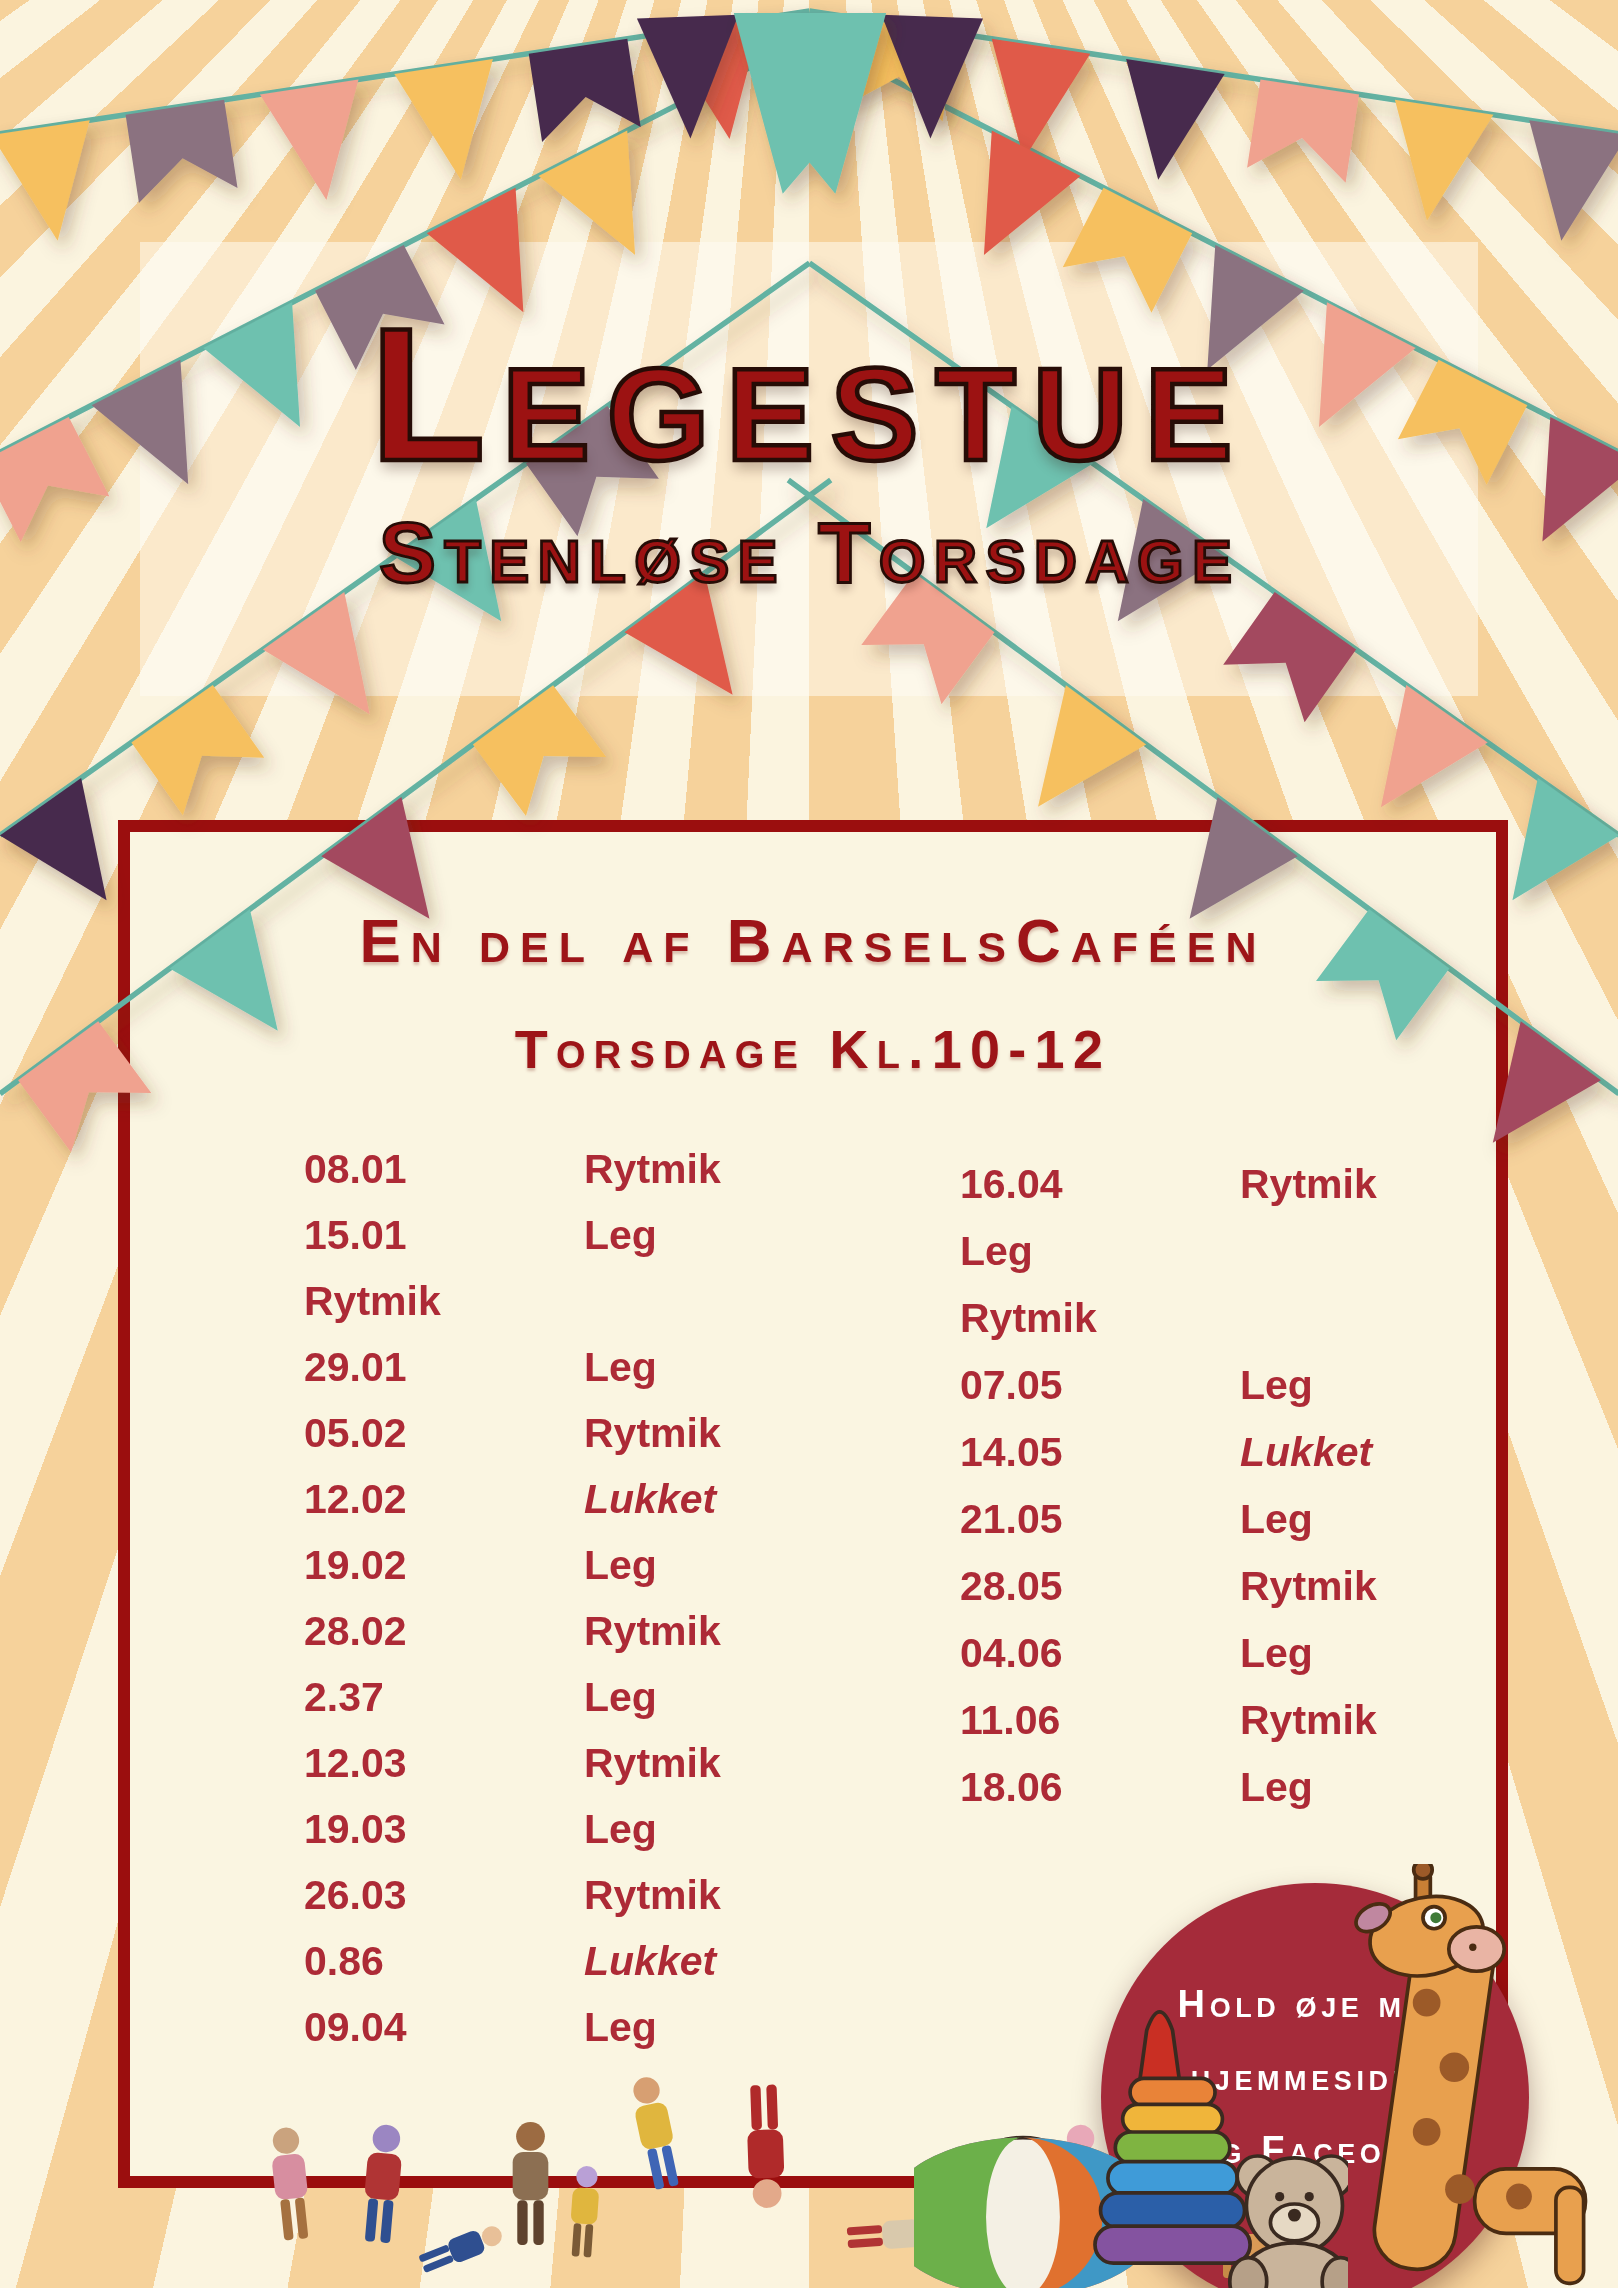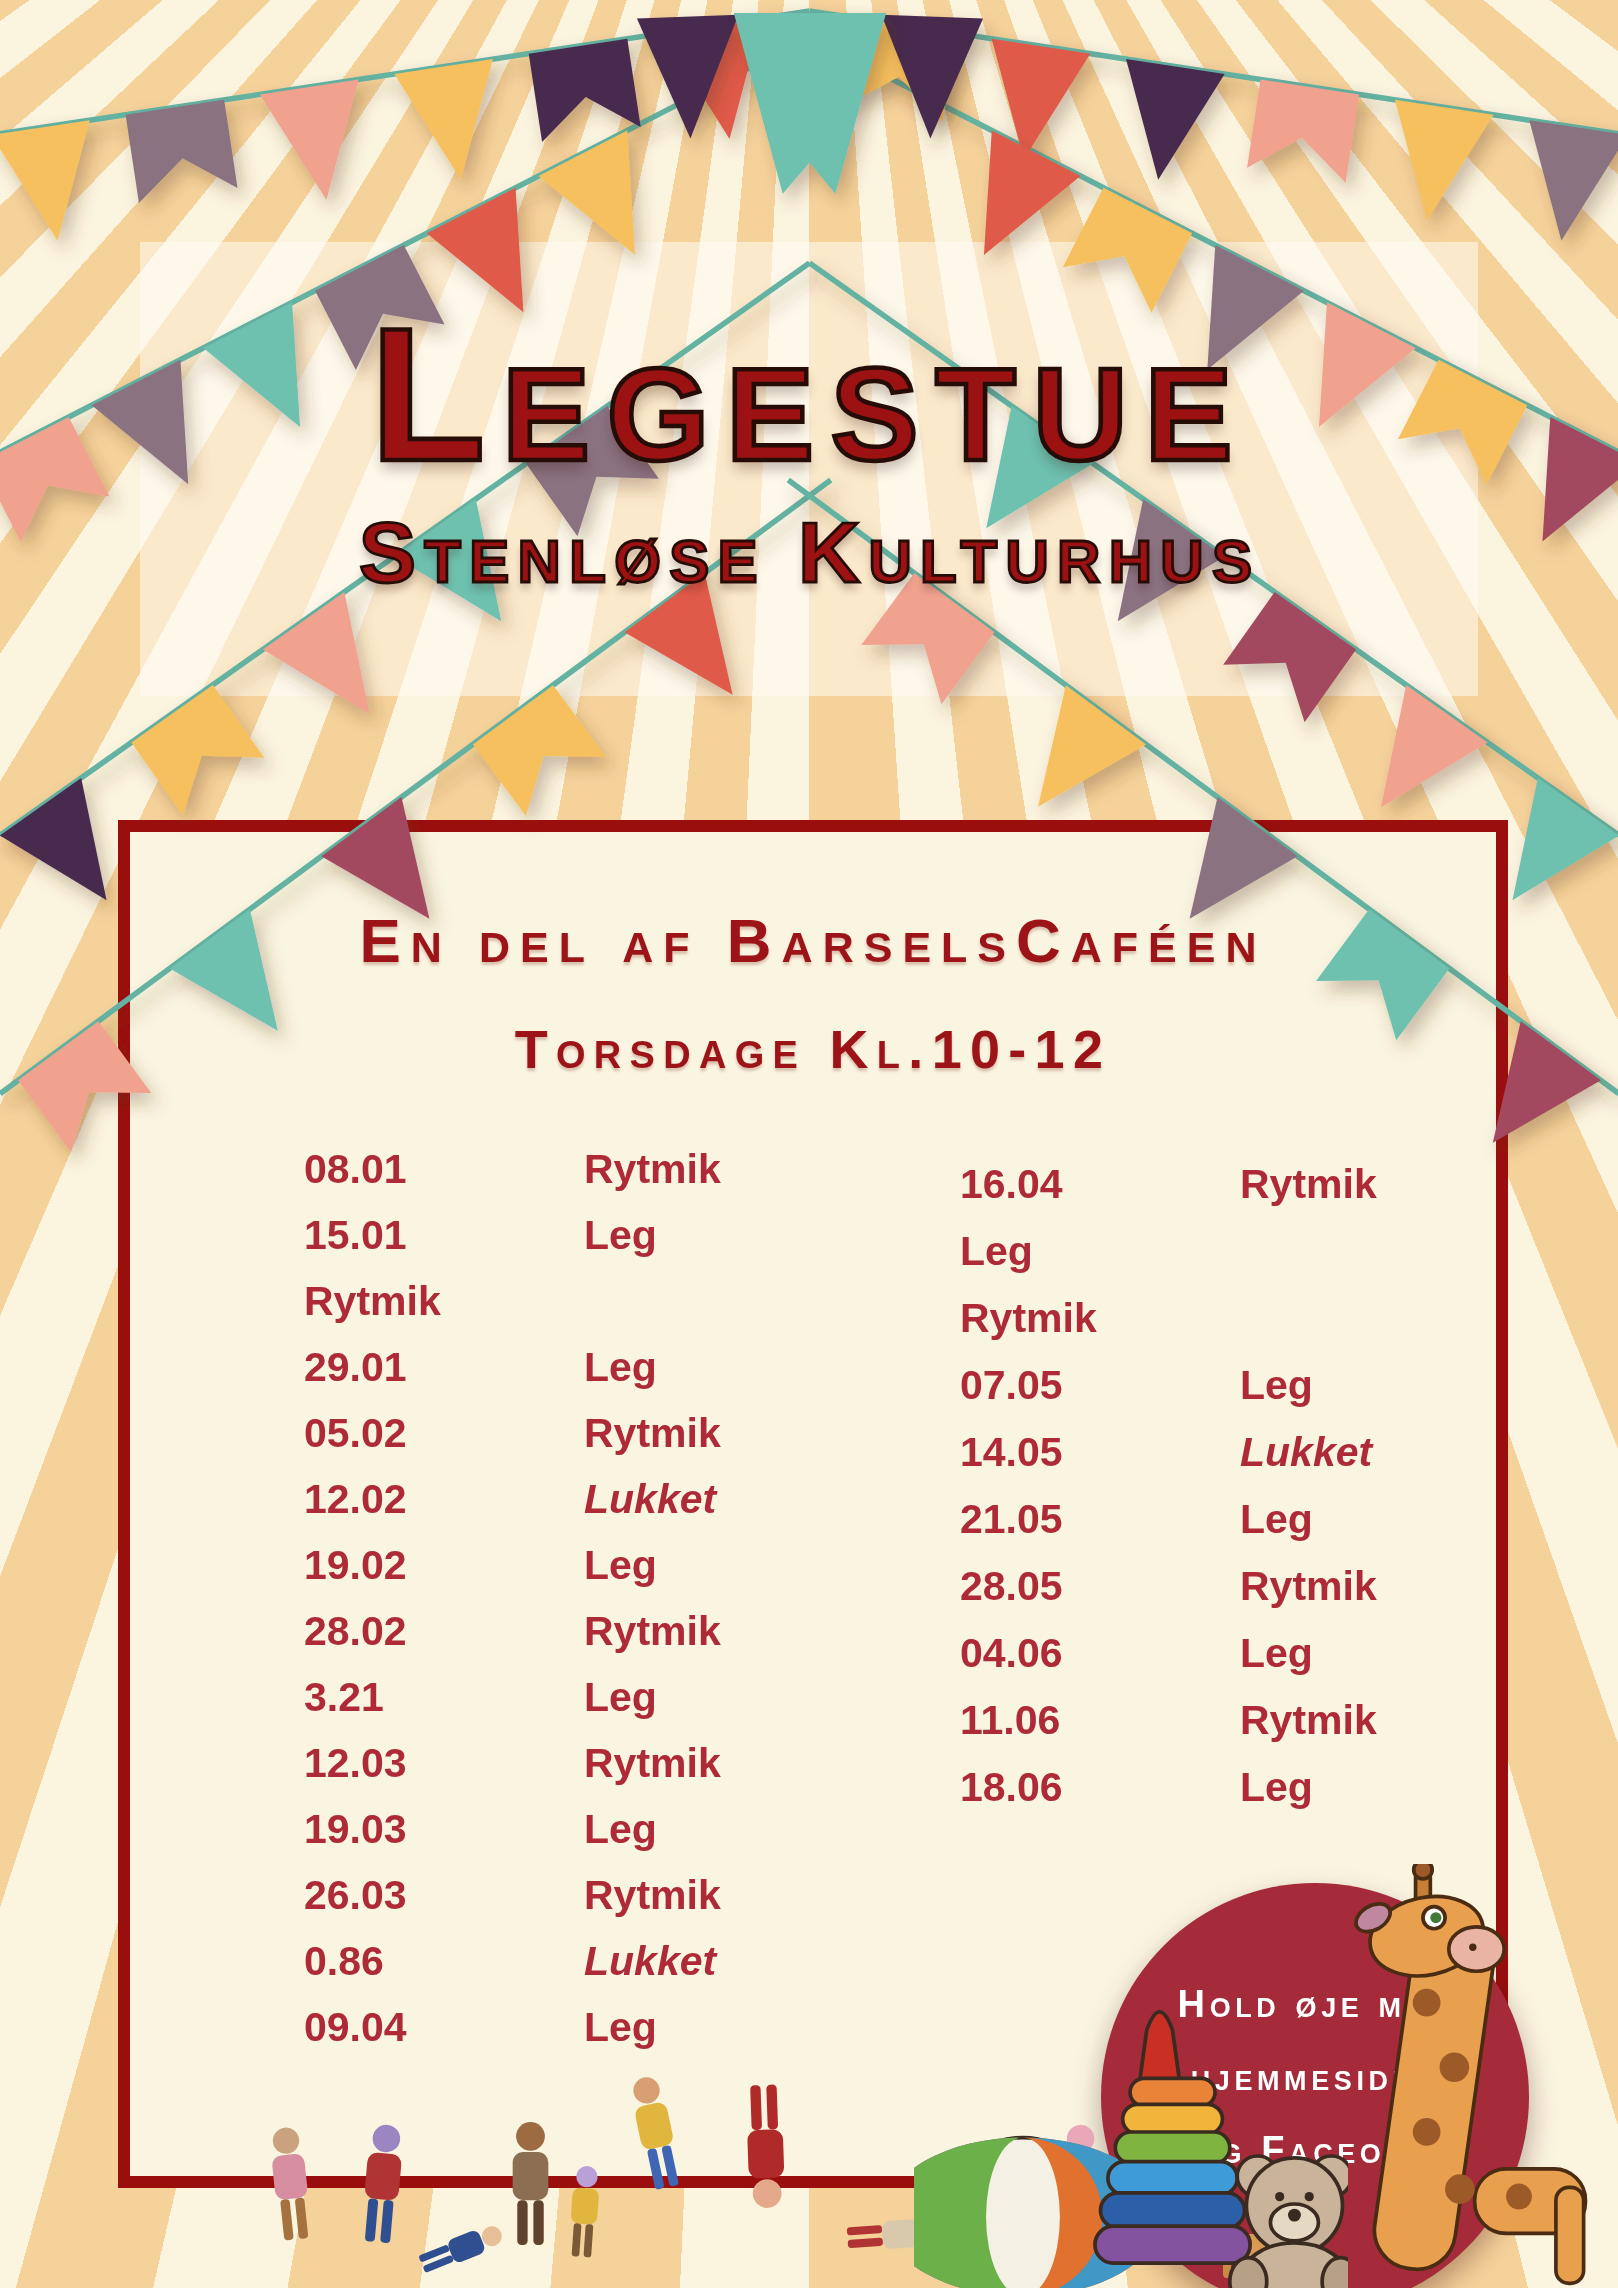--- a/index.html
+++ b/index.html
@@ -130,21 +130,21 @@
         </div>
         <div class="row">
           <span class="date">19.02</span>
           <span class="act">Leg</span>
         </div>
         <div class="row">
           <span class="date">28.02</span>
           <span class="act">Rytmik</span>
         </div>
         <div class="row">
-          <span class="date">3.21</span>
+          <span class="date">2.37</span>
           <span class="act">Leg</span>
         </div>
         <div class="row">
           <span class="date">12.03</span>
           <span class="act">Rytmik</span>
         </div>
         <div class="row">
           <span class="date">19.03</span>
           <span class="act">Leg</span>
         </div>
@@ -261,21 +261,21 @@
       <polygon points="1154.8,742.3 1241.7,806.5 1124.6,874.1" fill="#f6c05e" filter="url(#fs)"></polygon>
       <polygon points="1319.1,863.6 1405.9,927.8 1288.8,995.5" fill="#8b7280" filter="url(#fs)"></polygon>
       <polygon points="1483.3,985.0 1570.2,1049.2 1512.7,1127.0 1493.6,1062.0 1425.8,1062.8" fill="#6ec1af" filter="url(#fs)"></polygon>
       <polygon points="1647.6,1106.4 1734.4,1170.5 1617.3,1238.2" fill="#a34a5e" filter="url(#fs)"></polygon>
       <polygon points="690,20 800,16 748,150" fill="#472b4e" filter="url(#fs)"></polygon>
       <polygon points="955,16 1065,20 1008,150" fill="#472b4e" filter="url(#fs)"></polygon>
       <polygon points="795,14 960,14 905,210 877,176 848,210" fill="#6ec1af" filter="url(#fs)"></polygon>
     </svg>
 
   <h1 class="title">Legestue</h1>
-  <h2 class="subtitle">Stenløse Kulturhus</h2>
+  <h2 class="subtitle">Stenløse Torsdage</h2>
 
   <div class="badge">
     <div class="bline">Hold øje med</div>
     <div class="bline">hjemmesiden</div>
     <div class="bline">og Faceook</div>
   </div>
 
   <svg class="art" style="left:914px;top:1975px;" width="434" height="314" viewBox="0 0 470 340">
     <g>
       <circle cx="118" cy="262" r="86" fill="#f4f0e4" stroke="#3a2a20" stroke-width="4"></circle>

